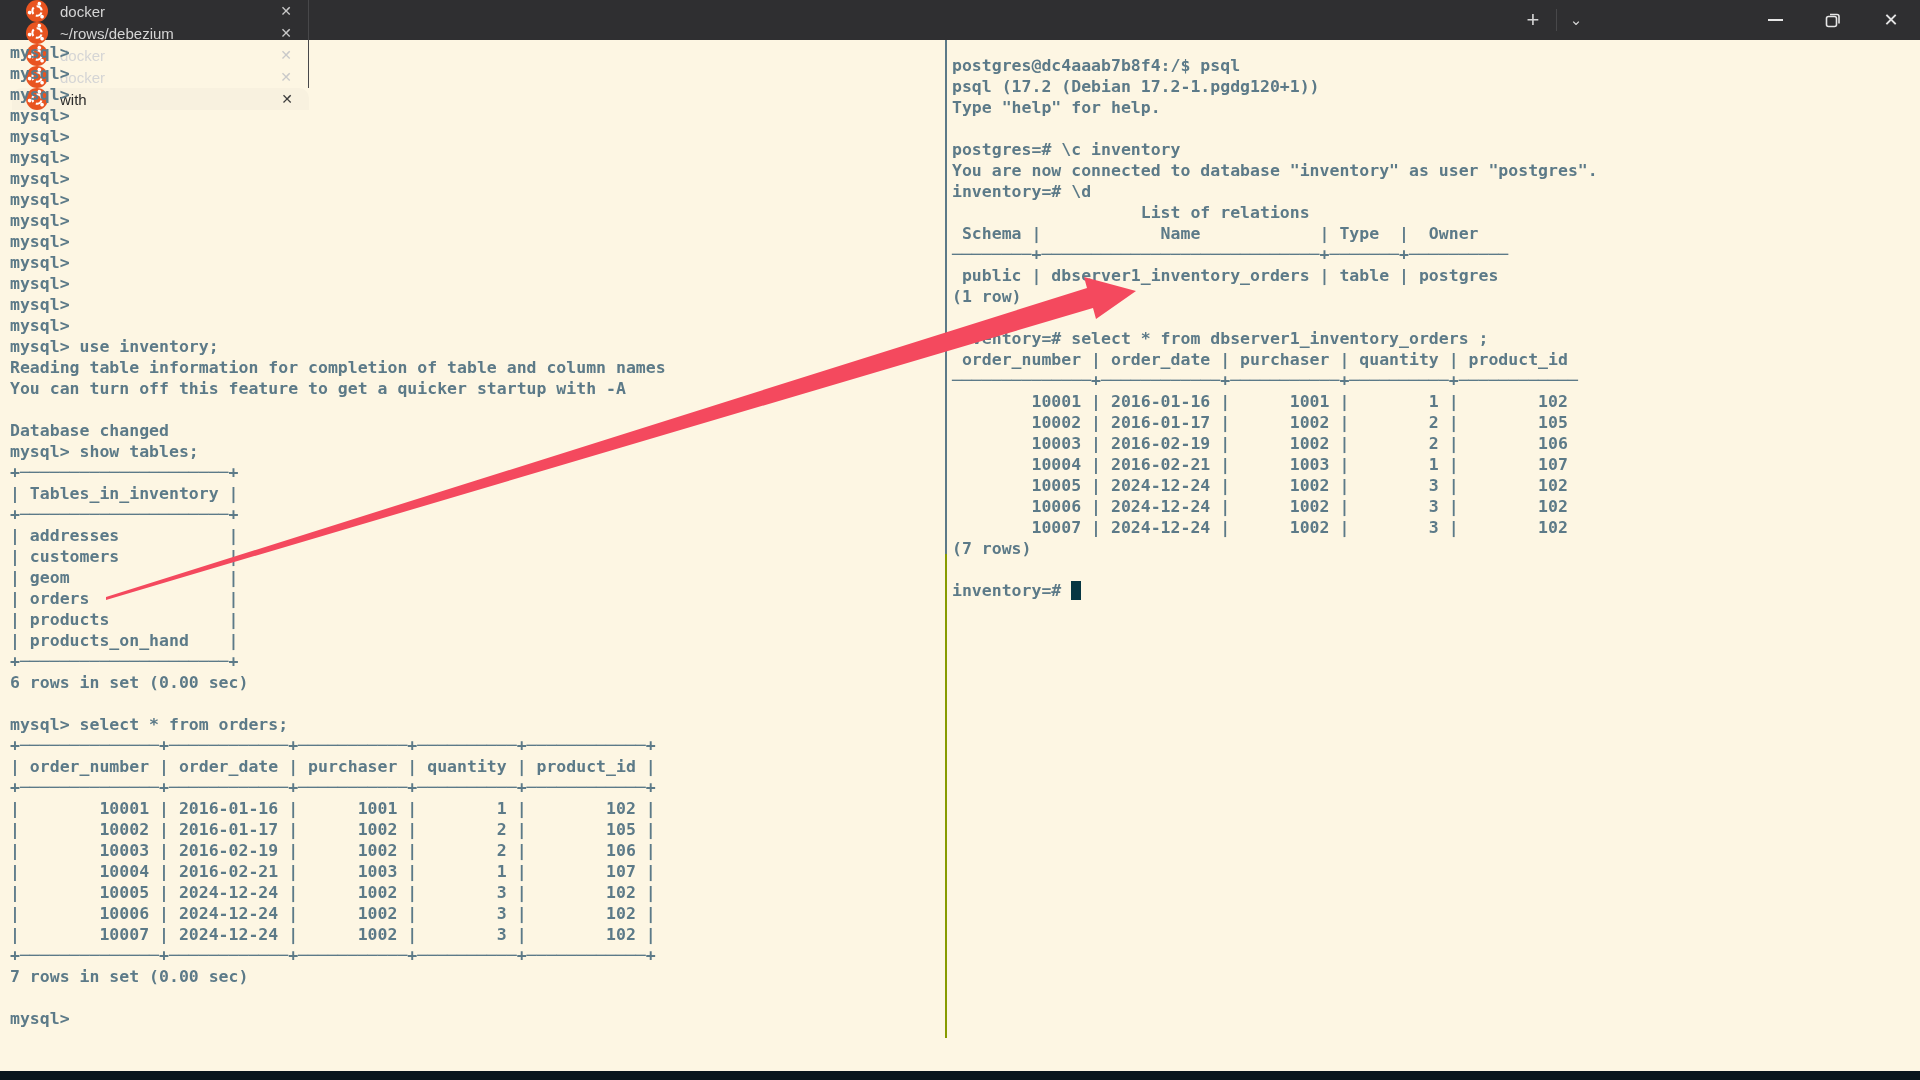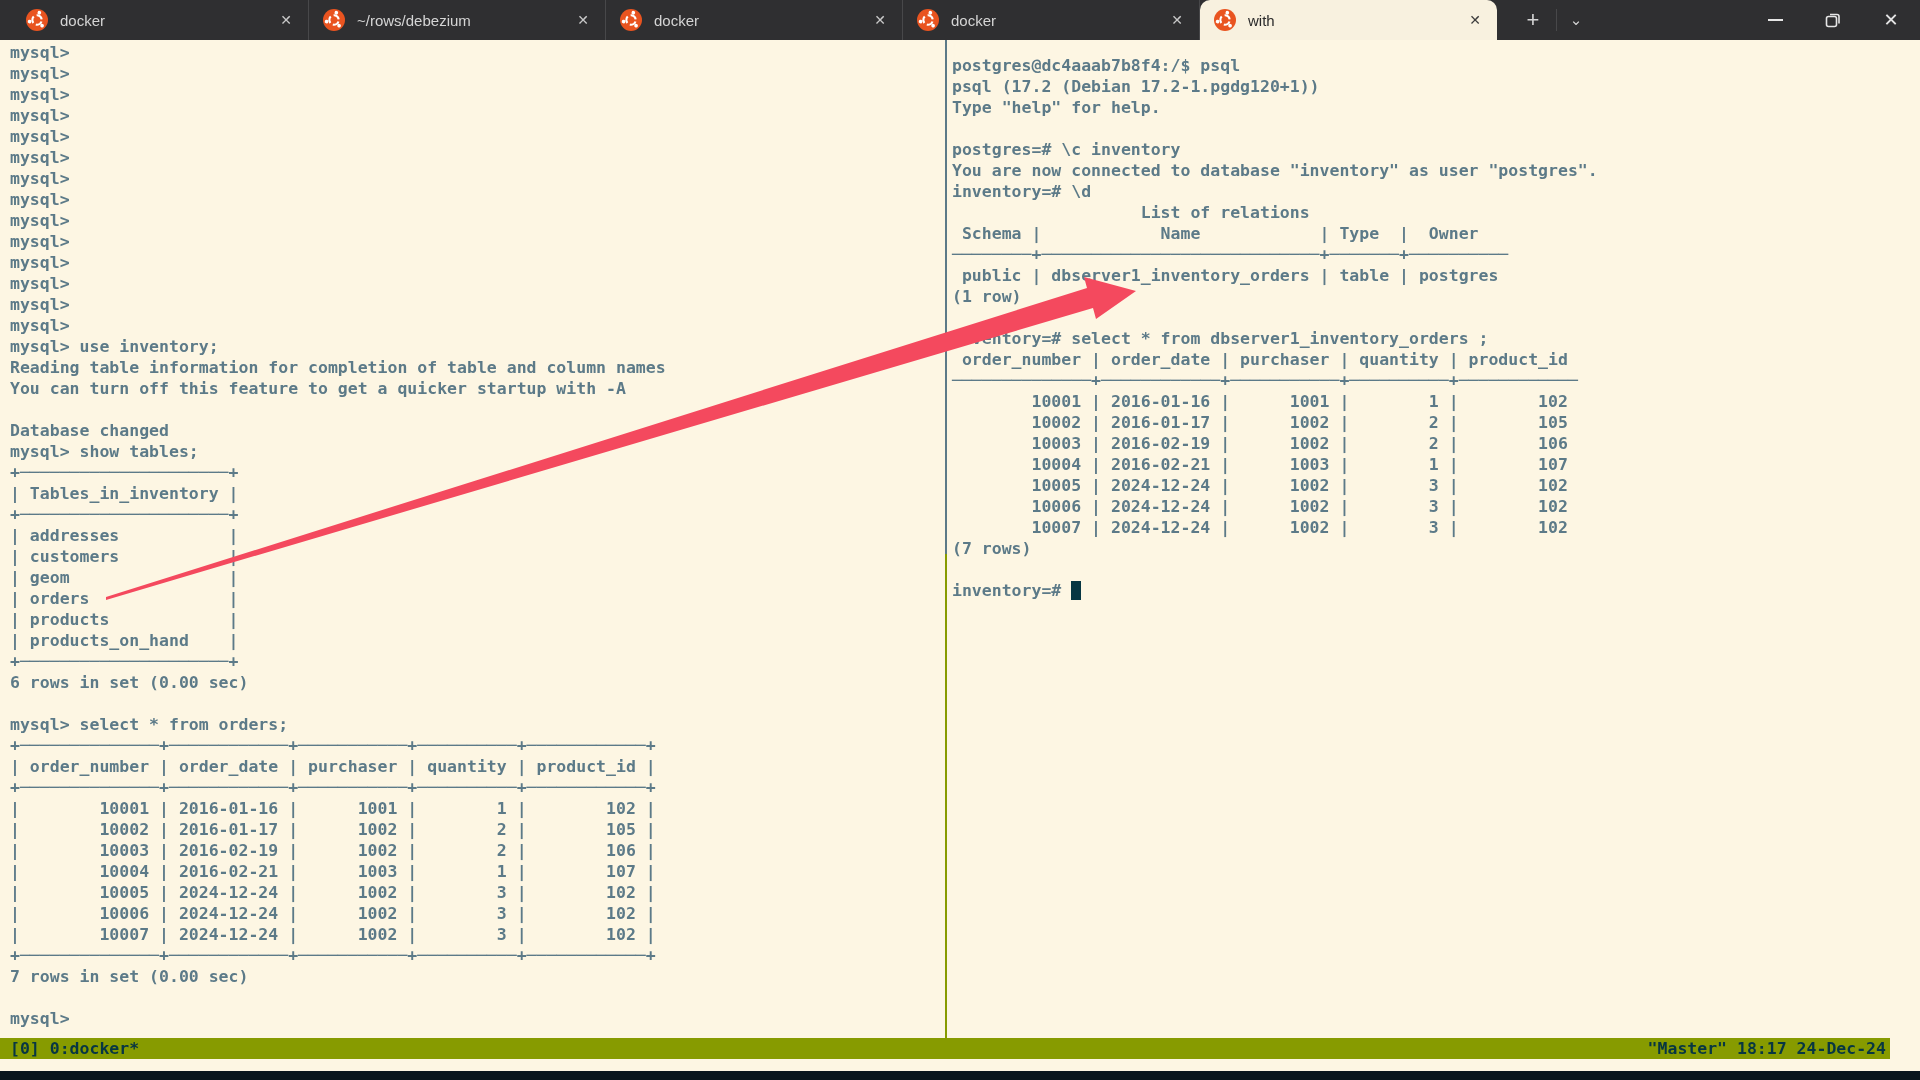--- a/index.html
+++ b/index.html
@@ -1,21 +1,21 @@
 <!DOCTYPE html>
 <html><head>
 <meta charset="utf-8">
 <style>
   html,body{margin:0;padding:0;}
   body{width:1920px;height:1080px;overflow:hidden;background:#fdf6e3;font-family:"Liberation Sans",sans-serif;}
   .root{position:absolute;left:0;top:0;width:1920px;height:1080px;background:#fdf6e3;}
 
   
   .tabbar{position:absolute;left:0;top:0;width:1920px;height:40px;background:#2f2f31;}
-  .tab-strip{position:absolute;left:12px;top:0;height:40px;display:flex;}
+  .tab-strip{position:absolute;left:12px;top:0;height:40px;display:flex;flex-direction:column;}
   .tab{display:flex;align-items:center;gap:12px;width:297px;height:40px;padding:0 10px 0 14px;
        box-sizing:border-box;color:#d5d5d5;font:400 15px "Liberation Sans",sans-serif;cursor:default;}
   .tab:not(.active){border-right:1px solid #48484a;}
   .tab.active{background:#f8f1df;border-radius:10px 10px 0 0;color:#2a2a2a;border-right:none;}
   .tab-label{flex:1;white-space:nowrap;overflow:hidden;}
   .tab-close{font-size:14px;line-height:1;color:#c9c9c9;padding:2px 6px;}
   .tab.active .tab-close{color:#3c3c3c;}
   .ubicon{flex:0 0 auto;}
   .bar-btn{position:absolute;top:0;height:40px;display:flex;align-items:center;justify-content:center;
            color:#d5d5d5;}
@@ -209,23 +209,19 @@
         10004 | 2016-02-21 |      1003 |        1 |        107
         10005 | 2024-12-24 |      1002 |        3 |        102
         10006 | 2024-12-24 |      1002 |        3 |        102
         10007 | 2024-12-24 |      1002 |        3 |        102
 (7 rows)
 
 inventory=# <span class="cursor"></span></div>
   <div class="divider-top"></div>
   <div class="divider-bottom"></div>
 
-  <div class="statusbar">
-    <span>[0] 0:docker*</span>
-    <span>"Master" 18:17 24-Dec-24</span>
-  </div>
   <div class="darkstrip"></div>
 
   <svg class="arrow-overlay" viewBox="0 0 1920 1080">
     <polygon points="106,597 1087,288 1084,277 1136,291 1096,319 1093,308 106,600" fill="#f4495e"></polygon>
   </svg>
 
 </div>
 
 </body></html>

